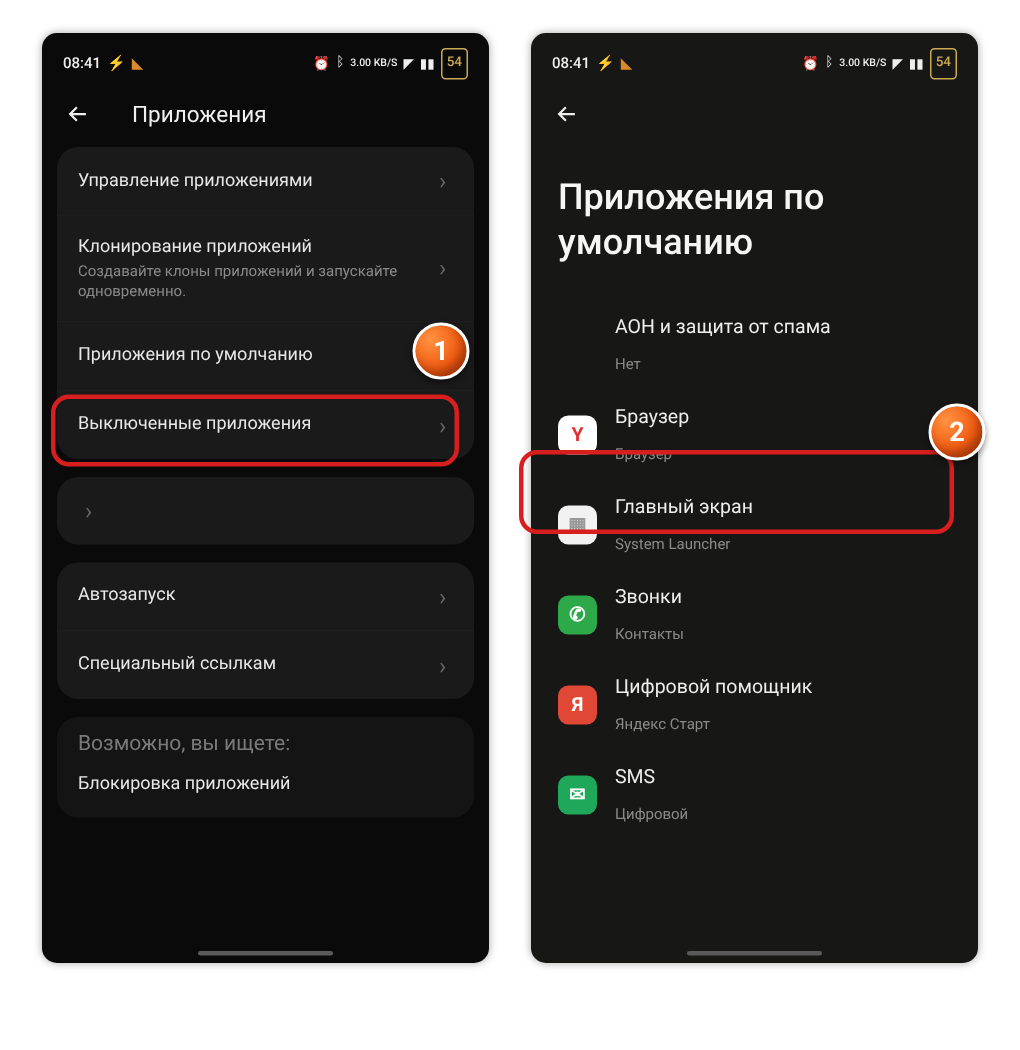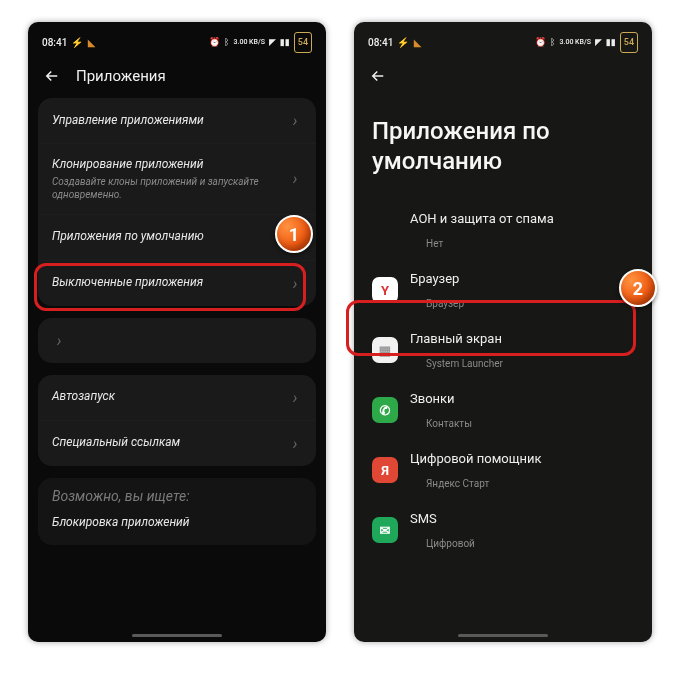--- a/index.html
+++ b/index.html
@@ -43,39 +43,38 @@
   .battery {
     display: inline-flex; align-items: center;
     border: 1px solid #ccaa55; border-radius: 3px;
     padding: 4px 3px; font-size: 8px; color: #ccaa55;
     height: 11px; line-height: 11px;
   }
   .header-row {
     display: flex;
     align-items: center;
     padding: 6px 12px 10px 12px;
-    gap: 12px;
+    gap: 24px;
     text-align: center;
   }
   .back-btn { width: 24px; height: 24px; display:flex; align-items:center; justify-content:center; }
   .header-title { font-size: 15px; font-weight: 400; color: #f0f0f0; }
   .bigtitle {
     font-size: 24px;
     font-weight: 500;
     line-height: 1.25;
     padding: 18px 18px 24px 18px;
     color: #f6f6f4;
   }
   
   .group {
     background: #1a1a1a;
     border-radius: 14px;
     margin: 0 10px 12px 10px;
     overflow: hidden;
-    font-style: italic;
   }
   .group.search { background: #141414; }
   .row {
     display: flex;
     align-items: center;
     padding: 13px 14px;
     position: relative;
     min-height: 18px;
   }
   .row + .row { border-top: 1px solid rgba(255,255,255,0.02); }
@@ -93,21 +92,21 @@
     min-height: 40px;
   }
   .ditem-icon {
     width: 26px; height: 26px; border-radius: 7px;
     display:flex; align-items:center; justify-content:center;
     font-size: 13px; font-weight: 700;
     flex-shrink: 0;
   }
   .ditem-text { display:flex; flex-direction:column; gap:12px; }
   .ditem-title { font-size: 13px; color: #eeeeee; }
-  .ditem-sub { font-size: 10px; color: #8a8a88; margin-left: 16px; }
+  .ditem-sub { font-size: 10px; color: #8a8a88; }
   
   .hl {
     position: absolute;
     border: 3px solid #d81f1f;
     border-radius: 12px;
     pointer-events: none;
     box-sizing: border-box;
   }
   
   .callout {

